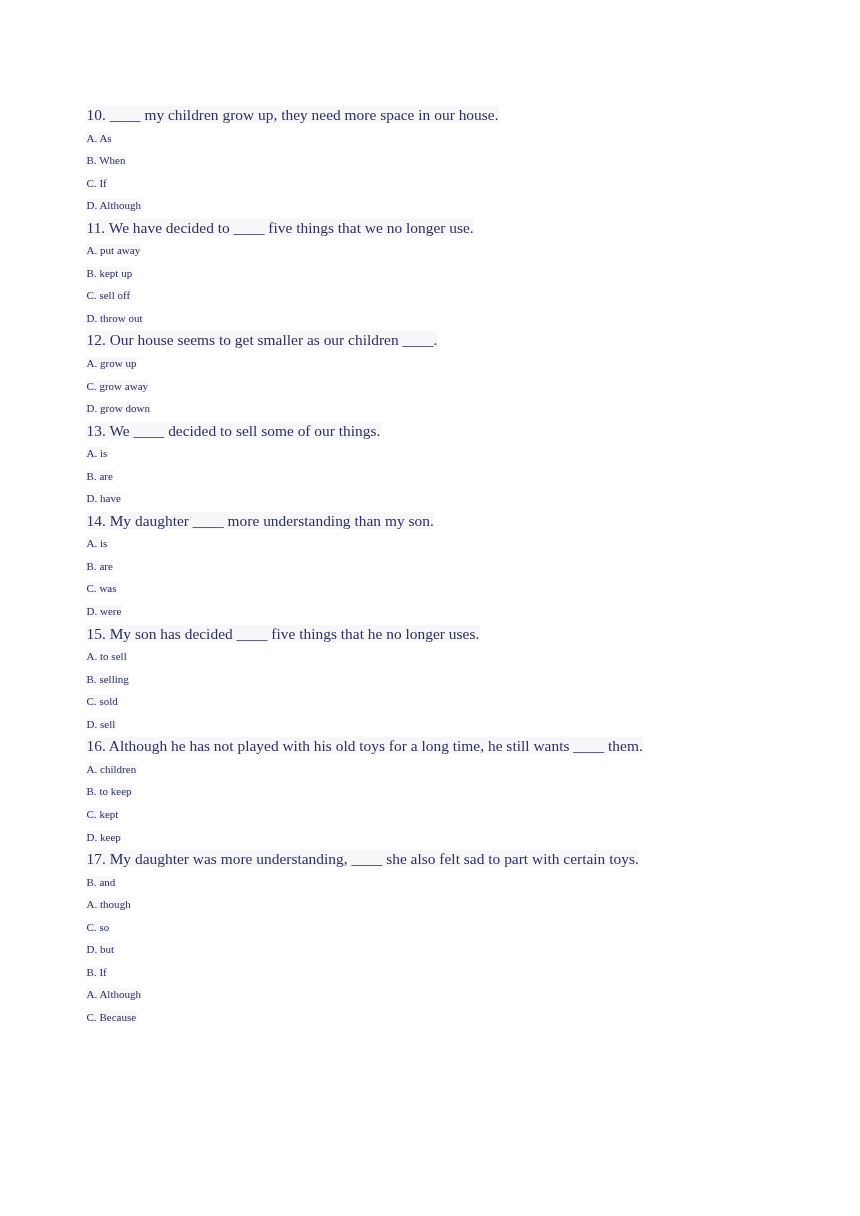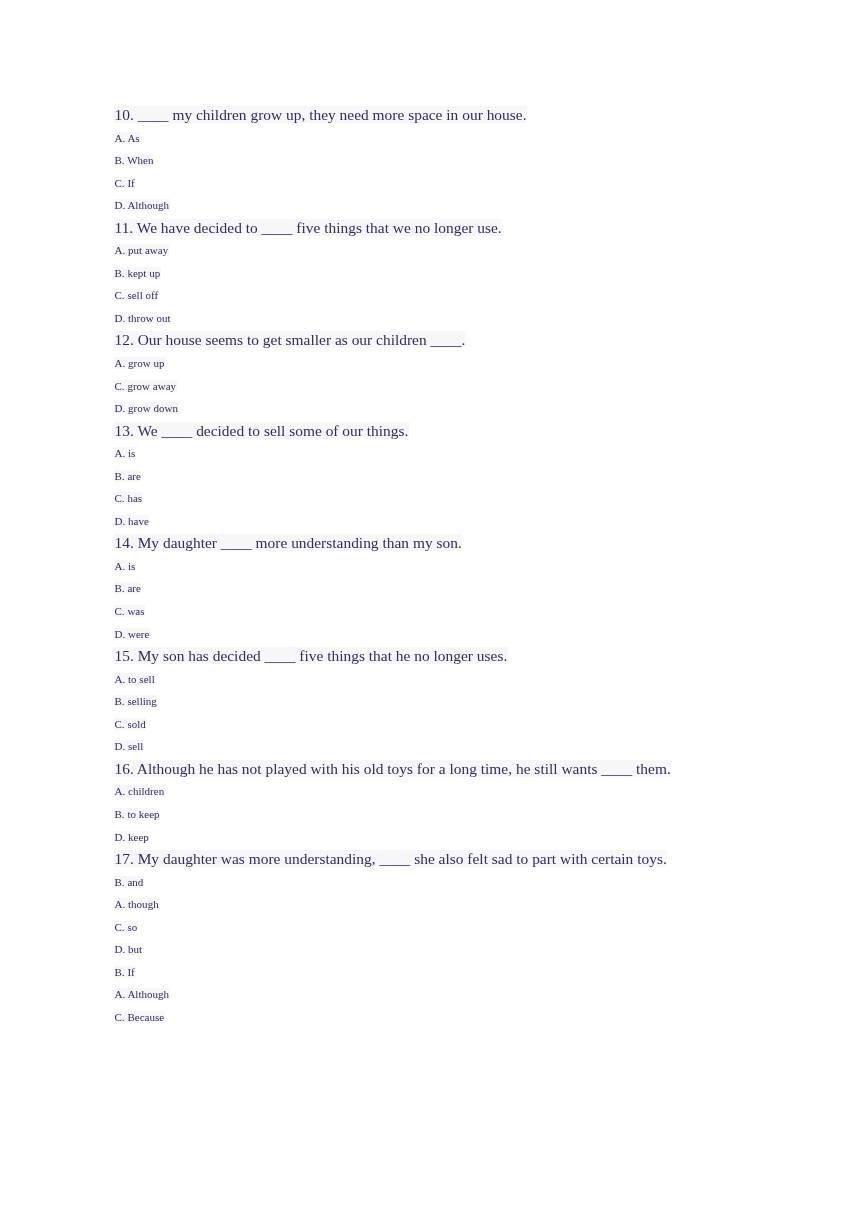--- a/index.html
+++ b/index.html
@@ -31,21 +31,20 @@
     font-size: 15.4px;
     line-height: 22.55px;
     color: #2e2e60;
     white-space: pre;
     letter-spacing: 0.02px;
     margin: 0;
   }
   .line > .run {
     background: #f7f7f9;
     padding: 0 0.5px;
-    margin-left: 28px;
   }
   .q-line {
     font-size: 15.4px;
   }
   .opt-line {
     font-size: 11px;
   }
 </style>
 </head>
 <body>
@@ -66,38 +65,38 @@
     <div class="line opt-line"><span class="run">D. throw out</span></div>
 
     <div class="line q-line"><span class="run">12. Our house seems to get smaller as our children ____.</span></div>
     <div class="line opt-line"><span class="run">A. grow up</span></div>
     <div class="line opt-line"><span class="run">C. grow away</span></div>
     <div class="line opt-line"><span class="run">D. grow down</span></div>
 
     <div class="line q-line"><span class="run">13. We ____ decided to sell some of our things.</span></div>
     <div class="line opt-line"><span class="run">A. is</span></div>
     <div class="line opt-line"><span class="run">B. are</span></div>
-    <div class="line opt-line"><span class="run">C. has</span></div>
     <div class="line opt-line"><span class="run">D. have</span></div>
 
     <div class="line q-line"><span class="run">14. My daughter ____ more understanding than my son.</span></div>
     <div class="line opt-line"><span class="run">A. is</span></div>
     <div class="line opt-line"><span class="run">B. are</span></div>
     <div class="line opt-line"><span class="run">C. was</span></div>
     <div class="line opt-line"><span class="run">D. were</span></div>
 
     <div class="line q-line"><span class="run">15. My son has decided ____ five things that he no longer uses.</span></div>
     <div class="line opt-line"><span class="run">A. to sell</span></div>
     <div class="line opt-line"><span class="run">B. selling</span></div>
     <div class="line opt-line"><span class="run">C. sold</span></div>
     <div class="line opt-line"><span class="run">D. sell</span></div>
 
     <div class="line q-line"><span class="run">16. Although he has not played with his old toys for a long time, he still wants ____ them.</span></div>
     <div class="line opt-line"><span class="run">A. children</span></div>
     <div class="line opt-line"><span class="run">B. to keep</span></div>
+    <div class="line opt-line"><span class="run">C. kept</span></div>
     <div class="line opt-line"><span class="run">D. keep</span></div>
 
     <div class="line q-line"><span class="run">17. My daughter was more understanding, ____ she also felt sad to part with certain toys.</span></div>
     <div class="line opt-line"><span class="run">B. and</span></div>
     <div class="line opt-line"><span class="run">A. though</span></div>
     <div class="line opt-line"><span class="run">C. so</span></div>
     <div class="line opt-line"><span class="run">D. but</span></div>
 
     <div class="line opt-line"><span class="run">B. If</span></div>
     <div class="line opt-line"><span class="run">A. Although</span></div>

